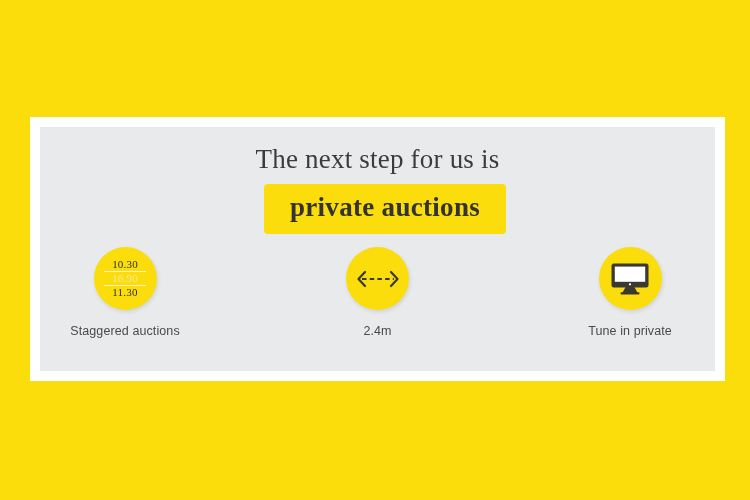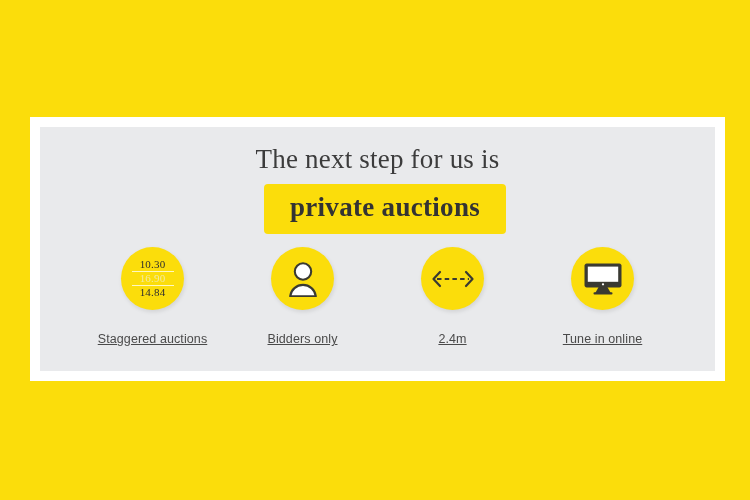--- a/index.html
+++ b/index.html
@@ -78,21 +78,21 @@
     text-align: center;
     margin-left: 15px;
   }
 
   .features {
     position: absolute;
     left: 0;
     right: 0;
     top: 120px;
     display: flex;
-    justify-content: center;
+    justify-content: space-between;
     align-items: flex-start;
     padding: 0 10px;
   }
 
   .feature {
     width: 150px;
     display: flex;
     flex-direction: column;
     align-items: center;
   }
@@ -103,27 +103,26 @@
     border-radius: 50%;
     background: #fbdd0b;
     display: flex;
     align-items: center;
     justify-content: center;
     position: relative;
     box-shadow: 1px 2px 4px rgba(0,0,0,0.10);
   }
 
   .feature-label {
-    margin-top: 22px;
+    margin-top: 14px;
     font-size: 12.5px;
     color: #4a4a4a;
     text-align: center;
     letter-spacing: 0.1px;
     white-space: nowrap;
-    text-decoration: underline;
   }
 
   
   .times {
     display: flex;
     flex-direction: column;
     align-items: center;
     justify-content: center;
     width: 42px;
   }
@@ -168,35 +167,26 @@
 
       <div class="features">
 
         <div class="feature">
           <div class="circle">
             <div class="times">
               <div class="time-row">10.30</div>
               <div class="time-sep"></div>
               <div class="time-row muted">16.90</div>
               <div class="time-sep"></div>
-              <div class="time-row">14.84</div>
+              <div class="time-row">11.30</div>
             </div>
           </div>
           <div class="feature-label">Staggered auctions</div>
         </div>
 
-        <div class="feature">
-          <div class="circle">
-            <svg class="person-svg" width="34" height="36" viewBox="0 0 34 36">
-              <circle cx="17" cy="10.5" r="8.2" fill="#ffffff" stroke="#3a3a32" stroke-width="2.1"></circle>
-              <path d="M4.2 35.2 A12.9 12.9 0 0 1 29.8 35.2 Z" fill="#ffffff" stroke="#3a3a32" stroke-width="2.1" stroke-linejoin="round"></path>
-            </svg>
-          </div>
-          <div class="feature-label">Bidders only</div>
-        </div>
 
         <div class="feature">
           <div class="circle">
             <svg class="arrow-svg" width="44" height="20" viewBox="0 0 44 20">
               <path d="M9 3 L2.5 10 L9 17" fill="none" stroke="#3a3a32" stroke-width="2.2" stroke-linecap="round" stroke-linejoin="round"></path>
               <path d="M35 3 L41.5 10 L35 17" fill="none" stroke="#3a3a32" stroke-width="2.2" stroke-linecap="round" stroke-linejoin="round"></path>
               <line x1="6" y1="10" x2="38" y2="10" stroke="#3a3a32" stroke-width="2.2" stroke-linecap="butt" stroke-dasharray="4.5 3.2"></line>
             </svg>
           </div>
           <div class="feature-label">2.4m</div>
@@ -205,19 +195,19 @@
         <div class="feature">
           <div class="circle">
             <svg class="monitor-svg" width="40" height="34" viewBox="0 0 40 34">
               <rect x="2" y="2" width="36" height="23" rx="1.5" fill="#3a3a32" stroke="#3a3a32" stroke-width="1"></rect>
               <rect x="4.8" y="4.6" width="30.4" height="15.2" fill="#ffffff"></rect>
               <circle cx="20" cy="22.3" r="1.15" fill="#ffffff"></circle>
               <path d="M12 31.5 L15.6 25 L24.4 25 L28 31.5 Z" fill="#3a3a32"></path>
               <rect x="10.5" y="30.3" width="19" height="2.3" rx="1" fill="#3a3a32"></rect>
             </svg>
           </div>
-          <div class="feature-label">Tune in online</div>
+          <div class="feature-label">Tune in private</div>
         </div>
 
       </div>
     </div>
   </div>
 </div>
 
 </body></html>

